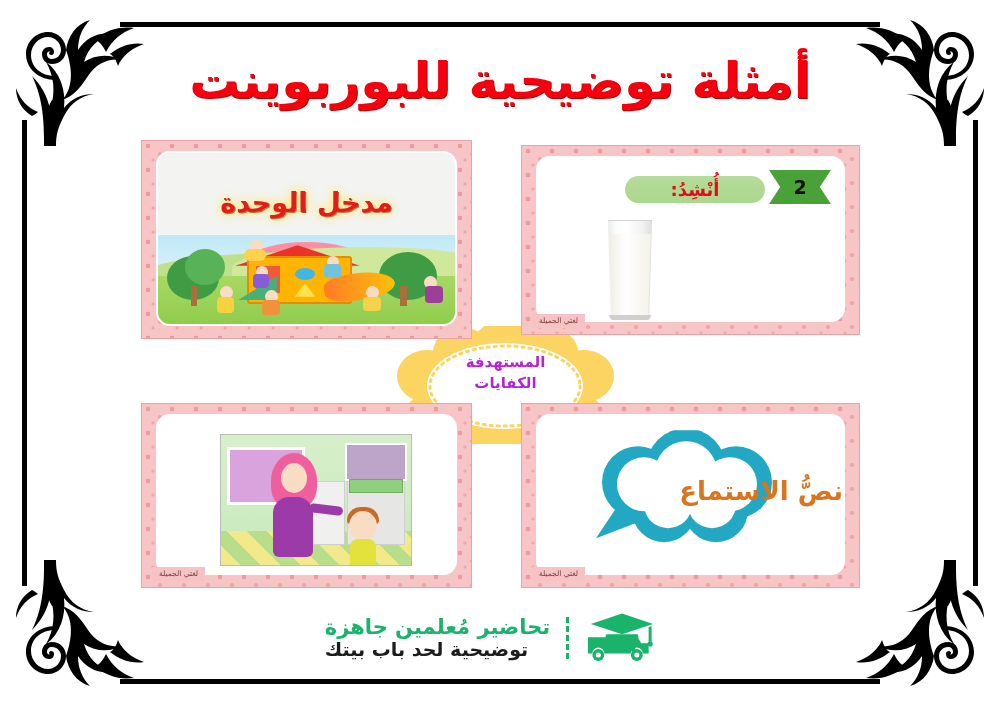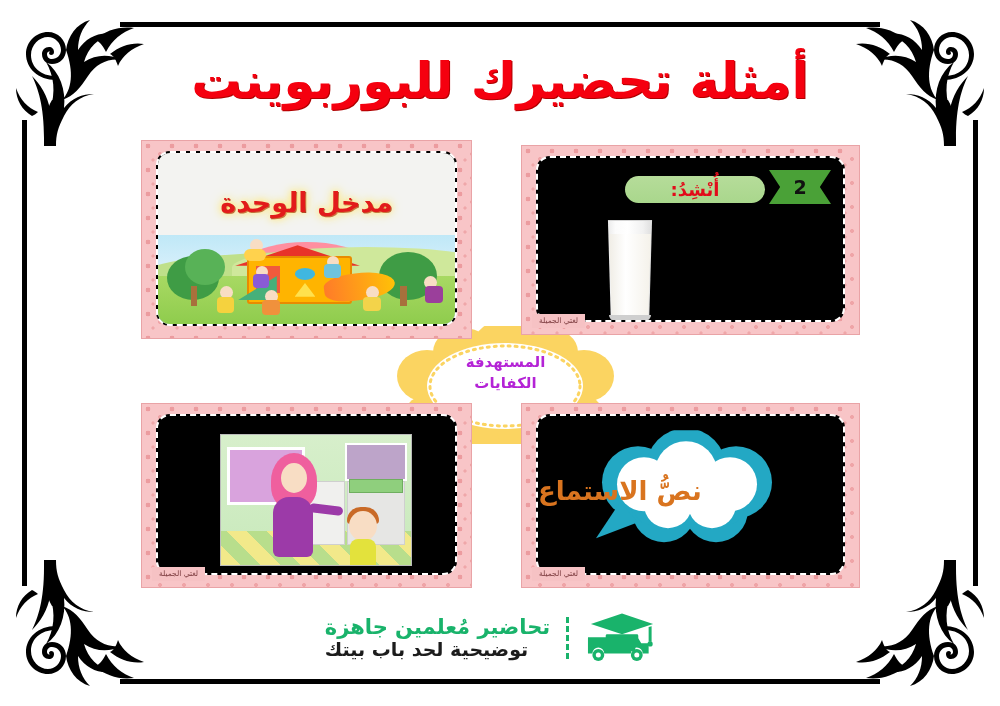--- a/index.html
+++ b/index.html
@@ -67,21 +67,21 @@
       radial-gradient(circle at 6px 5px, rgba(226,120,124,.55) 2.2px, transparent 2.6px),
       radial-gradient(circle at 18px 13px, rgba(226,120,124,.45) 1.8px, transparent 2.2px),
       radial-gradient(circle at 11px 19px, rgba(226,120,124,.40) 1.4px, transparent 1.8px),
       linear-gradient(#f9c6c8,#f9c6c8);
     background-size:24px 24px,24px 24px,24px 24px,100% 100%;
     opacity:.95;
   }
   .slide-inner{
     position:absolute;
     left:14px;right:14px;top:10px;bottom:12px;
-    background:#000000;
+    background:#ffffff;
     border:2px dashed #ffffff;
     border-radius:14px;
     box-sizing:border-box;
     z-index:2;
     overflow:hidden;
   }
   .slide-tag{
     position:absolute;left:10px;bottom:6px;
     background:#f6c2c4;
     color:#7a3a3d;
@@ -208,21 +208,21 @@
   .boy-body{position:absolute;left:129px;top:104px;width:26px;height:26px;
     background:#e3e23c;border-radius:8px 8px 0 0;}
 
   
   .cloud-wrap{position:absolute;left:0;right:0;top:0;bottom:0;}
   .cloud-wrap svg{position:absolute;left:50%;top:50%;
     transform:translate(-50%,-54%);width:230px;height:120px;}
   .cloud-text{
     position:absolute;left:0;right:0;top:50%;
     transform:translateY(-64%);
-    text-align:left;direction:rtl;
+    text-align:right;direction:rtl;
     color:#d9741f;font-size:26px;font-weight:bold;
   }
 
   
   .footer{
     position:absolute;left:0;right:16px;bottom:38px;height:60px;
     display:flex;align-items:center;justify-content:center;gap:10px;
     direction:rtl;
   }
   .footer-texts{display:flex;flex-direction:column;align-items:flex-end;line-height:1.15;}
@@ -288,21 +288,21 @@
         <path d="M46 70 C28 70 16 58 16 44 C16 32 26 22 38 22 C48 22 56 30 56 40 C56 48 50 54 42 54 C36 54 32 50 32 44 C32 40 35 37 39 37 C42 37 44 39 44 42 C44 44 43 45 41 45 C40 45 39 44 39 43 C39 42 40 42 40 42 C39 41 37 42 37 44 C37 47 39 49 42 49 C47 49 51 45 51 40 C51 33 45 27 38 27 C29 27 21 35 21 45 C21 57 31 66 45 66 Z"></path>
         <path d="M56 40 C58 26 66 14 80 10 C72 18 68 28 68 40 C76 28 88 22 102 24 C88 28 78 38 74 52 C86 44 100 44 112 50 C98 48 86 54 78 66 C70 78 64 86 52 90 C62 80 64 62 56 40 Z"></path>
         <path d="M84 30 C96 20 110 16 124 18 C112 22 102 30 96 42 C92 34 88 30 84 30 Z"></path>
         <path d="M100 44 C110 36 122 32 134 34 C122 38 112 46 108 56 C106 50 104 46 100 44 Z"></path>
         <path d="M52 92 C44 100 38 112 36 126 C34 112 36 100 42 90 C46 90 50 90 52 92 Z"></path>
         <path d="M22 106 C12 100 6 90 6 78 C10 90 18 98 28 102 C26 104 24 105 22 106 Z"></path>
       </g>
     </svg>
   </div>
 
-  <div class="title">أمثلة تحضيرك للبوربوينت</div>
+  <div class="title">أمثلة توضيحية للبوربوينت</div>
 
   <div class="flower">
     <svg viewBox="0 0 225 118" xmlns="http://www.w3.org/2000/svg">
       <g fill="#fbd461">
         <ellipse cx="34" cy="50" rx="30" ry="26"></ellipse>
         <ellipse cx="70" cy="26" rx="30" ry="24"></ellipse>
         <ellipse cx="112" cy="18" rx="31" ry="24"></ellipse>
         <ellipse cx="155" cy="26" rx="30" ry="24"></ellipse>
         <ellipse cx="191" cy="50" rx="30" ry="26"></ellipse>
         <ellipse cx="40" cy="92" rx="30" ry="25"></ellipse>

